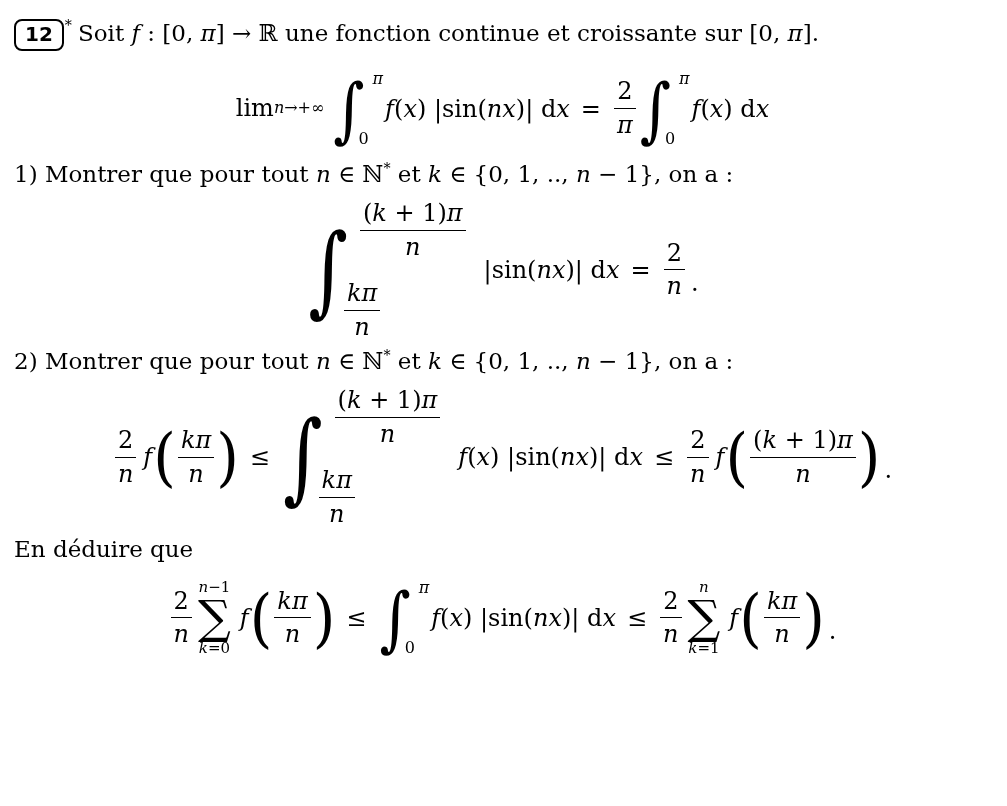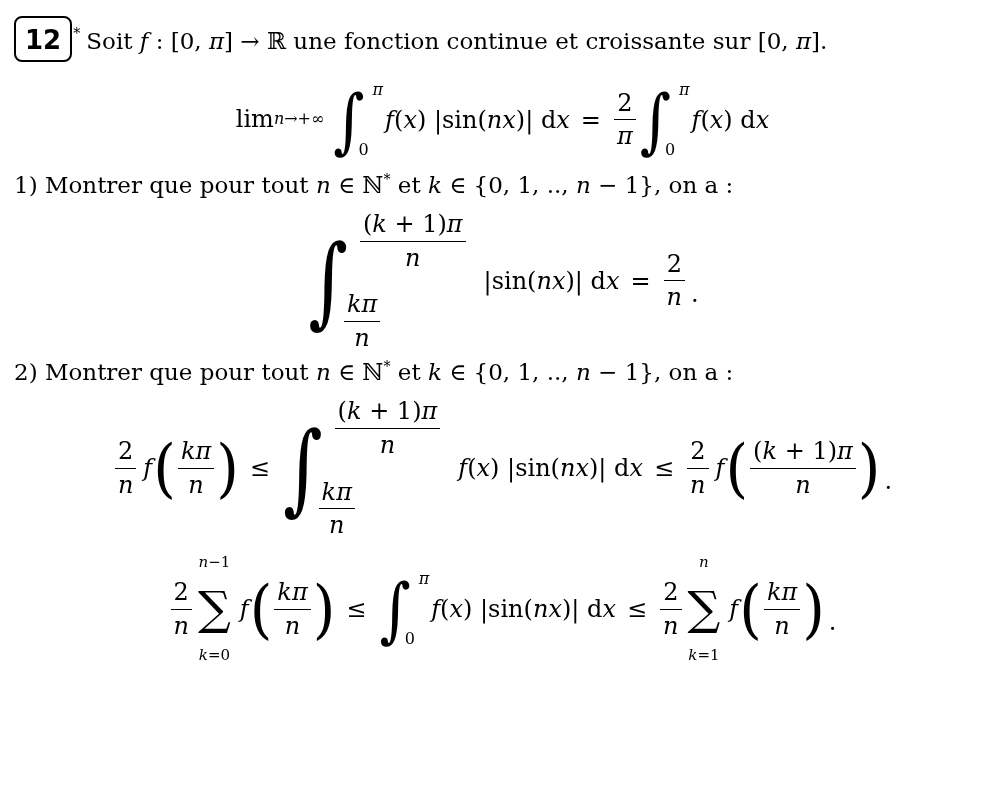--- a/index.html
+++ b/index.html
@@ -17,24 +17,24 @@
   .sup { font-size: 0.62em; vertical-align: 0.65em; }
   .run { white-space: pre; }
 
   .tline { line-height: 1.3; margin: 4px 0; }
 
   
   .numbox {
     display: inline-block;
     border: 2px solid #000;
     border-radius: 8px;
-    padding: 6px 9px 2px 9px;
+    padding: 0px 9px 2px 9px;
     font-family: "DejaVu Sans", "Liberation Sans", sans-serif;
     font-weight: bold;
-    font-size: 26px;
+    font-size: 20px;
     margin-right: 1px;
   }
   .star { font-size: 0.62em; vertical-align: 0.75em; margin-right: 6px; }
 
   
   .display {
     display: flex; align-items: center; justify-content: center;
     font-size: 24px; line-height: 1.25;
   }
   .f-main { margin: 20px 0 12px 0; }
@@ -88,21 +88,21 @@
   
   .lim {
     display: inline-flex; align-items: center;
     line-height: 1.05; margin-right: 7px;
   }
   .lim-sub { font-size: 16px; }
 
   
   .sum {
     display: inline-flex; flex-direction: column; align-items: center;
-    line-height: 1; margin: 0 4px; gap: 16px;
+    line-height: 1; margin: 0 4px;
   }
   .sum-top, .sum-bot { font-size: 15px; line-height: 1.15; }
   .sum-glyph {
     font-size: 46px; line-height: 0.95;
     font-family: "DejaVu Serif", "DejaVu Sans", serif;
   }
 
   .gap-l { margin-left: 14px; }
 </style>
 </head>
@@ -217,20 +217,21 @@
     <span class="fvar it">f</span>
     <span class="bigp">(</span>
     <span class="frac">
       <span class="num run"><span>(</span><span class="it">k</span><span> + 1)</span><span class="it">π</span></span>
       <span class="den run"><span class="it">n</span></span>
     </span>
     <span class="bigp">)</span>
     <span class="dot">.</span>
   </div>
 
+  <div class="tline">En déduire que</div>
 
   <div class="display f-ded">
     <span class="frac">
       <span class="num run"><span>2</span></span>
       <span class="den run"><span class="it">n</span></span>
     </span>
     <span class="sum">
       <span class="sum-top run"><span class="it">n</span><span>−1</span></span>
       <span class="sum-glyph">∑</span>
       <span class="sum-bot run"><span class="it">k</span><span>=0</span></span>

